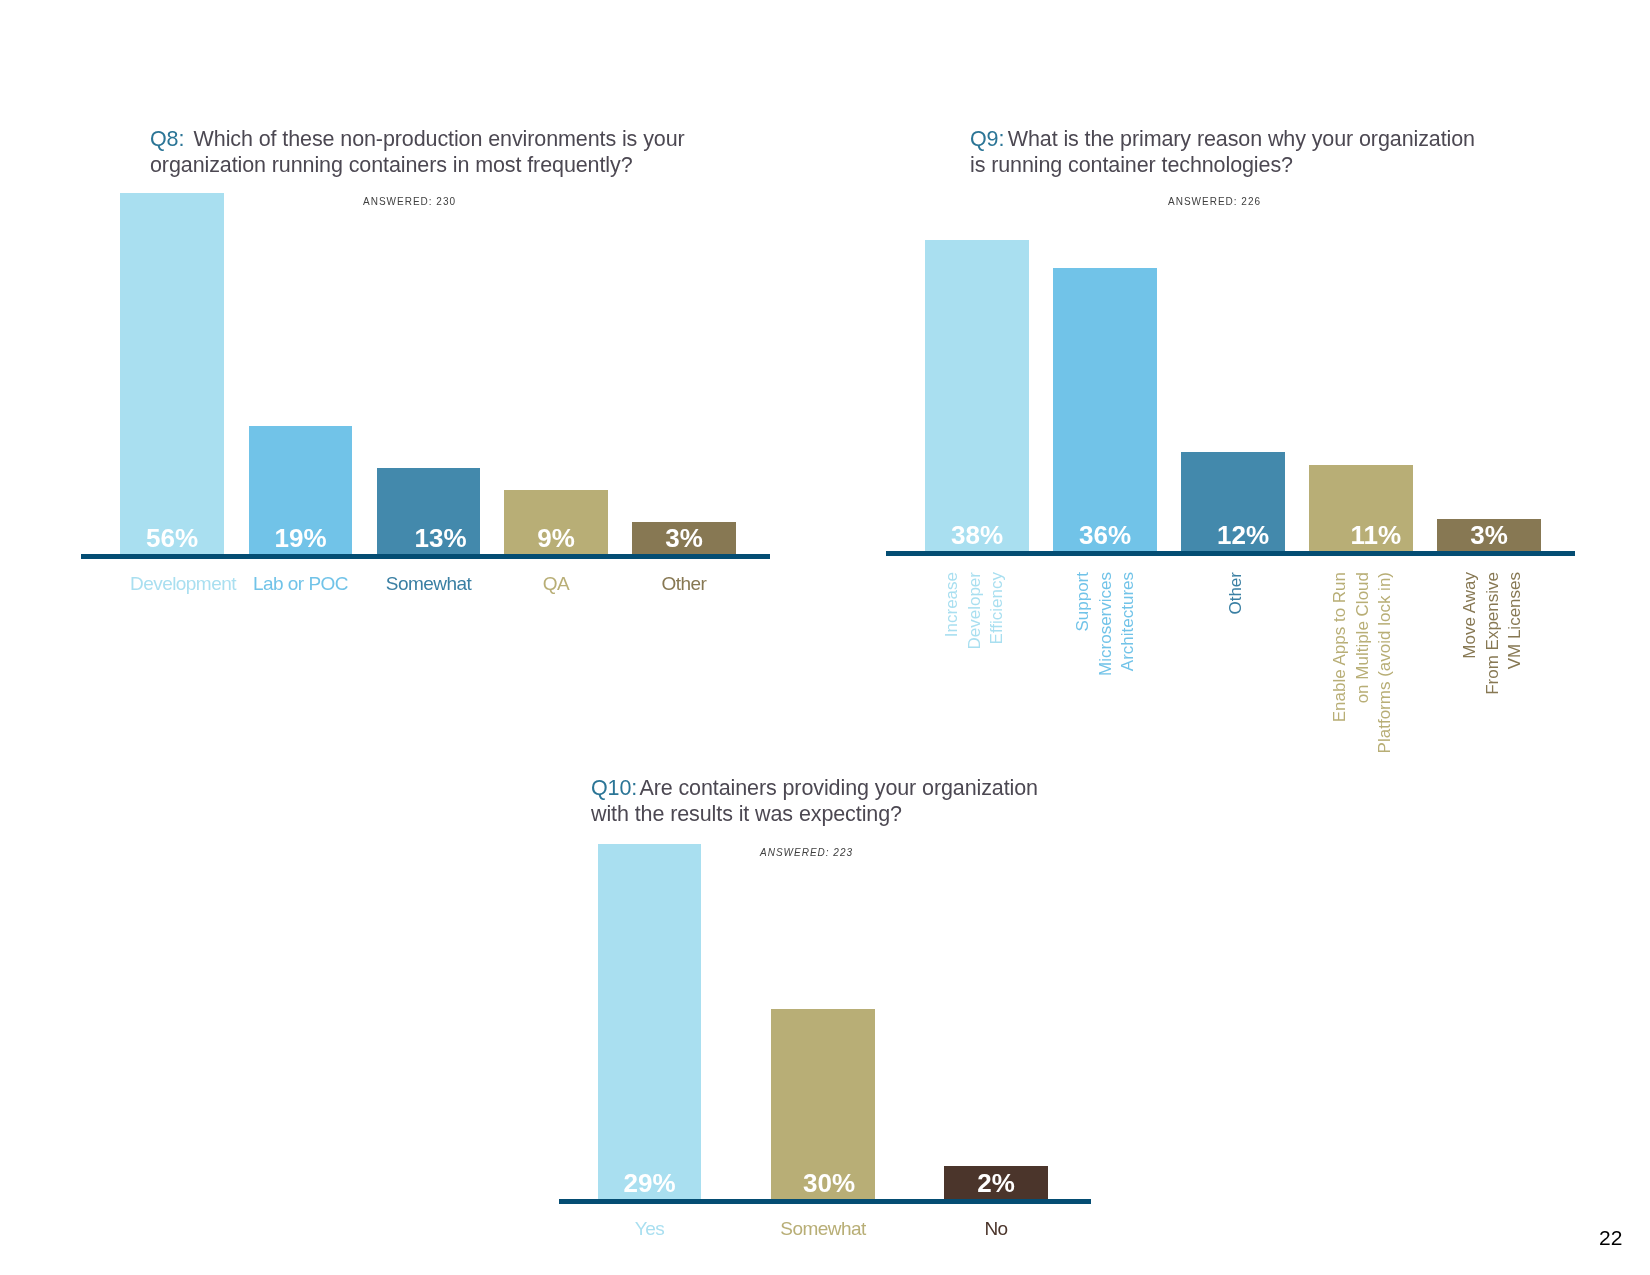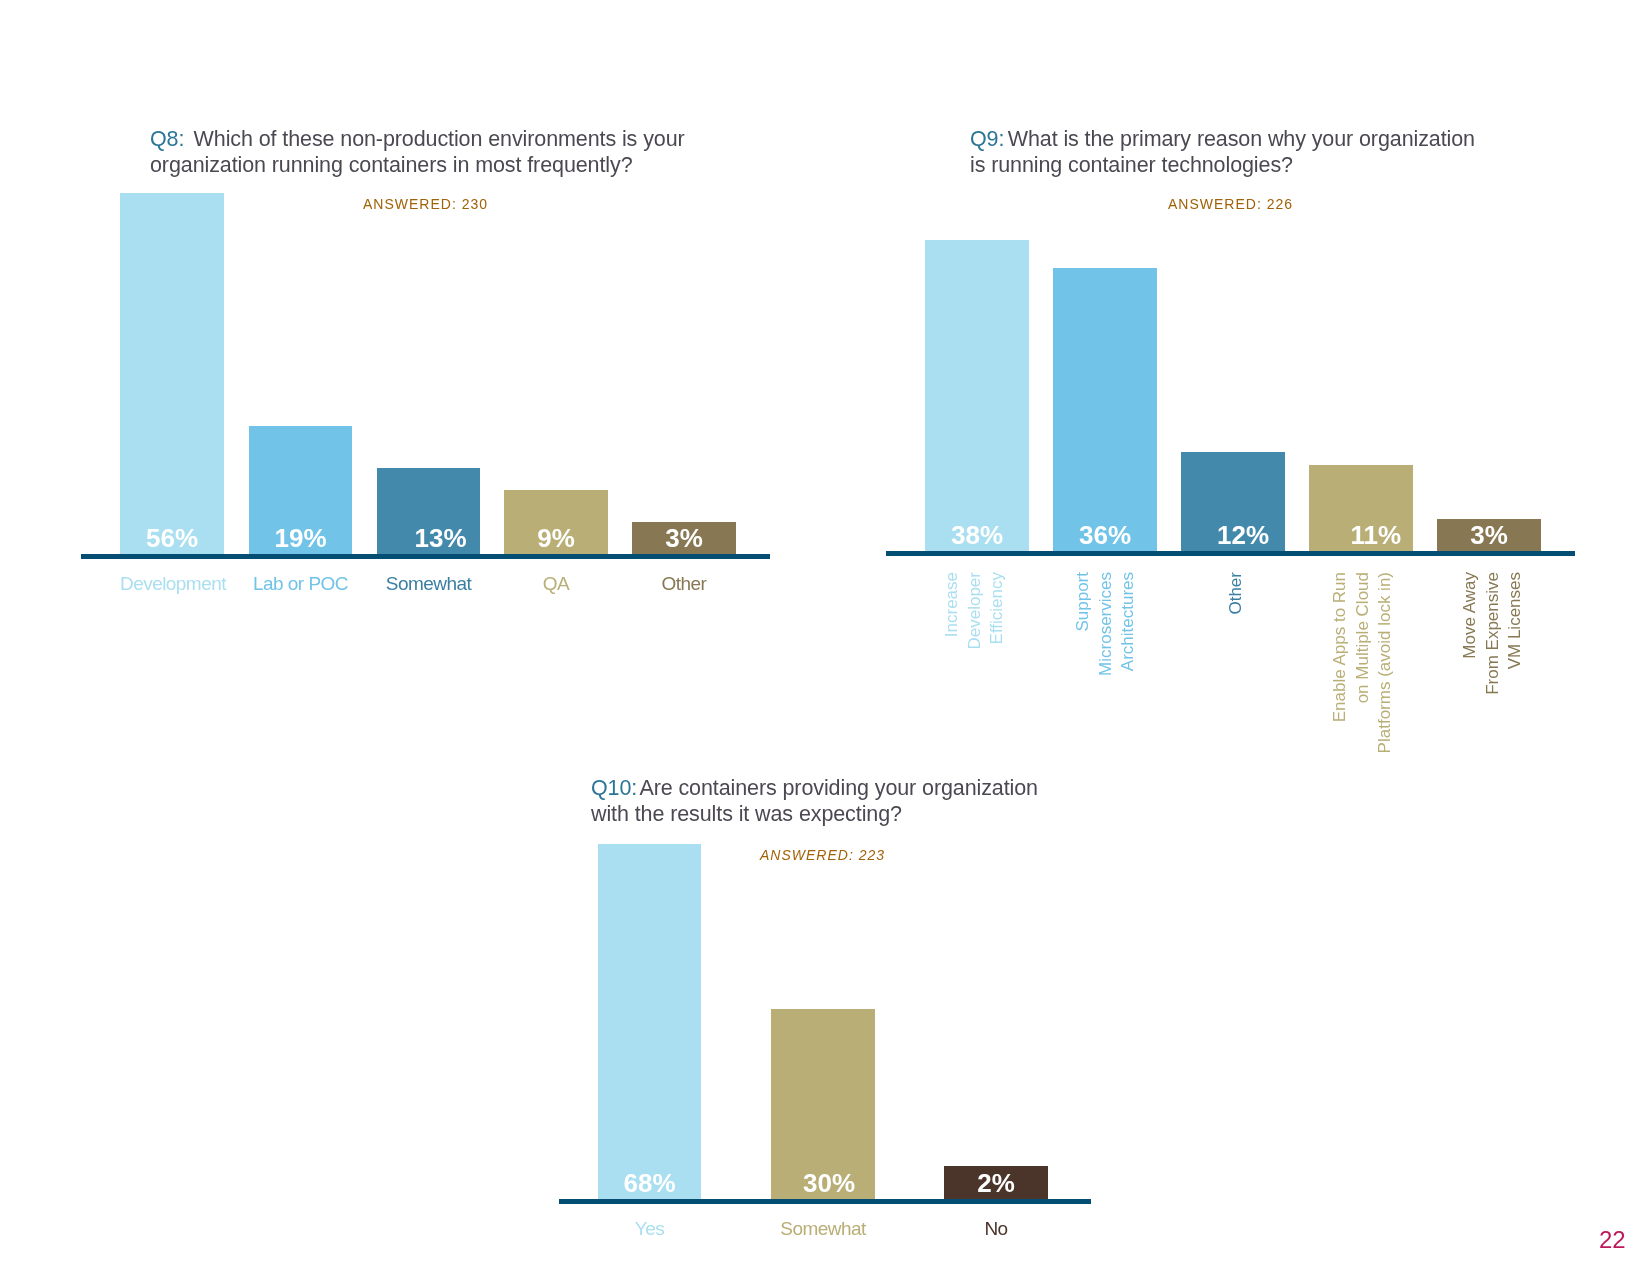--- a/index.html
+++ b/index.html
@@ -15,21 +15,21 @@
   
   .q-title{
     position:absolute;
     font-size:21.5px;line-height:26px;color:#4c4852;
     letter-spacing:-0.1px;white-space:pre-wrap;
   }
   .q-title .qnum{color:#2b7596;}
   
   .q-title .qtext{margin-left:-2.5px;}
   .answered{
-    position:absolute;font-size:14px;color:#a16207;
+    position:absolute;font-size:10px;color:#404040;
     letter-spacing:1.0px;white-space:nowrap;
   }
   
   .bar{position:absolute;}
   .bar-val{
     position:absolute;color:#ffffff;font-weight:bold;
     font-size:26px;text-align:center;white-space:nowrap;
   }
   .axis{position:absolute;background:#044d73;}
   .cat{
@@ -39,36 +39,36 @@
   
   .cat-rot{
     position:absolute;font-size:17px;
     white-space:pre;            
     text-align:right;           
     line-height:22.5px;
     transform-origin:0 0;
     transform:rotate(-90deg);
   }
   .pagenum{
-    position:absolute;font-size:24px;color:#be185d;
+    position:absolute;font-size:21px;color:#000000;
   }
 </style>
 </head>
 <body>
 
 <div class="slide">
 
   <div class="chart">
     <div class="q-title" style="left:150px;top:126px;width:560px;"><span class="qnum">Q8:</span><span class="qtext">  Which of these non-production environments is your
 organization running containers in most frequently?</span></div>
     <div class="answered" style="left:363px;top:196px;">ANSWERED: 230</div>
     <div class="axis" style="left:81px;top:554px;width:689px;height:5px;"></div>
     <div class="bar" style="left:120px;top:193px;width:104px;height:361px;background:#a9dff0;"></div>
     <div class="bar-val" style="left:120px;top:523px;width:104px;">56%</div>
-    <div class="cat" style="left:120px;top:573px;width:104px;color:#a9dff0;">Development</div>
+    <div class="cat" style="left:130px;top:573px;width:104px;color:#a9dff0;">Development</div>
     <div class="bar" style="left:249px;top:426px;width:103px;height:128px;background:#71c3e8;"></div>
     <div class="bar-val" style="left:249px;top:523px;width:103px;">19%</div>
     <div class="cat" style="left:249px;top:573px;width:103px;color:#71c3e8;">Lab or POC</div>
     <div class="bar" style="left:377px;top:468px;width:103px;height:86px;background:#4389ac;"></div>
     <div class="bar-val" style="left:377px;top:523px;width:127px;">13%</div>
     <div class="cat" style="left:377px;top:573px;width:103px;color:#3a7fa3;">Somewhat</div>
     <div class="bar" style="left:504px;top:490px;width:104px;height:64px;background:#b8ae76;"></div>
     <div class="bar-val" style="left:504px;top:523px;width:104px;">9%</div>
     <div class="cat" style="left:504px;top:573px;width:104px;color:#b8ae76;">QA</div>
     <div class="bar" style="left:632px;top:522px;width:104px;height:32px;background:#877853;"></div>
@@ -105,21 +105,21 @@
 From Expensive
 VM Licenses</div>
   </div>
 
   <div class="chart">
     <div class="q-title" style="left:591px;top:775px;width:470px;"><span class="qnum">Q10:</span><span class="qtext"> Are containers providing your organization
 with the results it was expecting?</span></div>
     <div class="answered" style="left:760px;top:847px;font-style:italic;">ANSWERED: 223</div>
     <div class="axis" style="left:559px;top:1199px;width:532px;height:5px;"></div>
     <div class="bar" style="left:598px;top:844px;width:103px;height:355px;background:#a9dff0;"></div>
-    <div class="bar-val" style="left:598px;top:1168px;width:103px;">68%</div>
+    <div class="bar-val" style="left:598px;top:1168px;width:103px;">29%</div>
     <div class="cat" style="left:598px;top:1218px;width:103px;color:#a9dff0;text-align:center;">Yes</div>
     <div class="bar" style="left:771px;top:1009px;width:104px;height:190px;background:#b8ae76;"></div>
     <div class="bar-val" style="left:771px;top:1168px;width:116px;">30%</div>
     <div class="cat" style="left:771px;top:1218px;width:104px;color:#b8ae76;">Somewhat</div>
     <div class="bar" style="left:944px;top:1166px;width:104px;height:33px;background:#4b352b;"></div>
     <div class="bar-val" style="left:944px;top:1168px;width:104px;">2%</div>
     <div class="cat" style="left:944px;top:1218px;width:104px;color:#4b352b;">No</div>
   </div>
 
   <div class="pagenum" style="left:1599px;top:1226px;">22</div>

